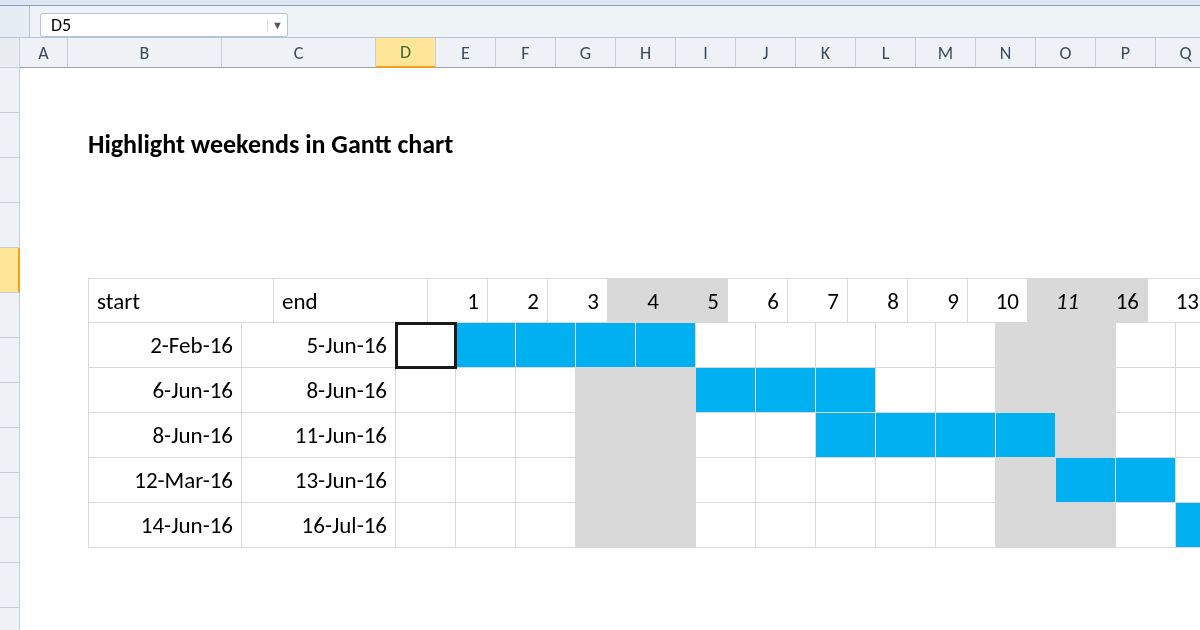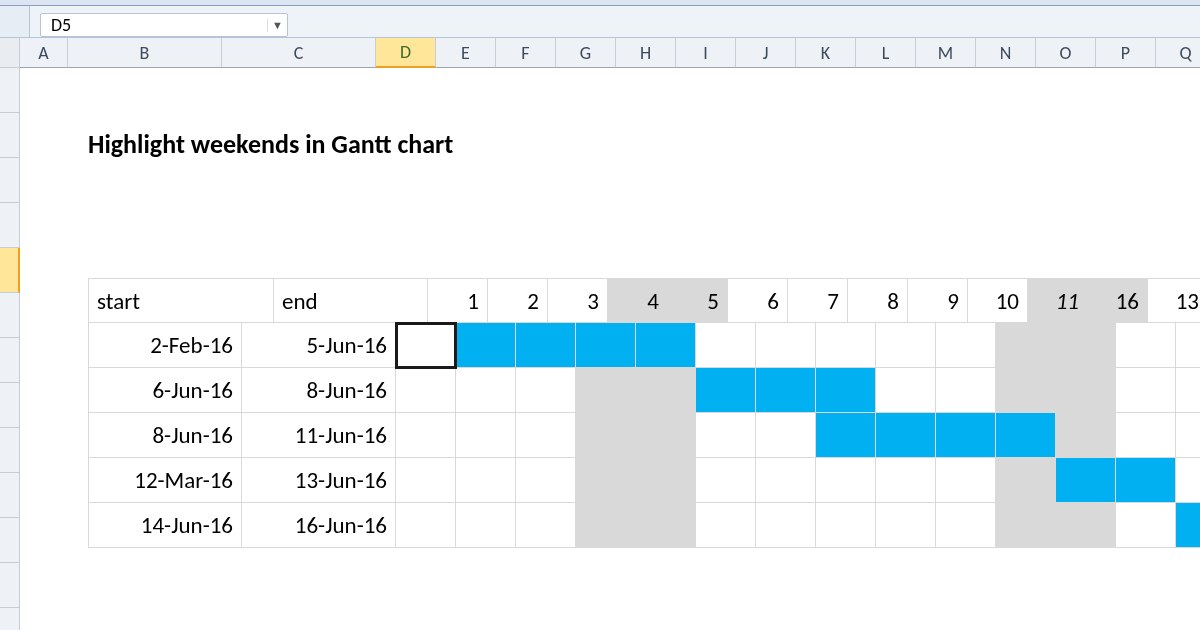--- a/index.html
+++ b/index.html
@@ -316,21 +316,21 @@
           <div class="tcell dayc" style="width: 60px;"></div>
           <div class="tcell dayc" style="width: 60px;"></div>
           <div class="tcell dayc" style="width: 60px;"></div>
           <div class="tcell dayc weekend" style="width: 60px;"></div>
           <div class="tcell dayc filled" style="width: 60px;"></div>
           <div class="tcell dayc filled" style="width: 60px;"></div>
           <div class="tcell dayc" style="width: 60px;"></div>
         </div>
         <div class="trow">
           <div class="tcell date first" style="width: 154px;">14-Jun-16</div>
-          <div class="tcell date" style="width: 154px;">16-Jun-16</div>
+          <div class="tcell date" style="width: 154px;">16-Jul-16</div>
           <div class="tcell dayc" style="width: 60px;"></div>
           <div class="tcell dayc" style="width: 60px;"></div>
           <div class="tcell dayc" style="width: 60px;"></div>
           <div class="tcell dayc weekend" style="width: 60px;"></div>
           <div class="tcell dayc weekend" style="width: 60px;"></div>
           <div class="tcell dayc" style="width: 60px;"></div>
           <div class="tcell dayc" style="width: 60px;"></div>
           <div class="tcell dayc" style="width: 60px;"></div>
           <div class="tcell dayc" style="width: 60px;"></div>
           <div class="tcell dayc" style="width: 60px;"></div>

